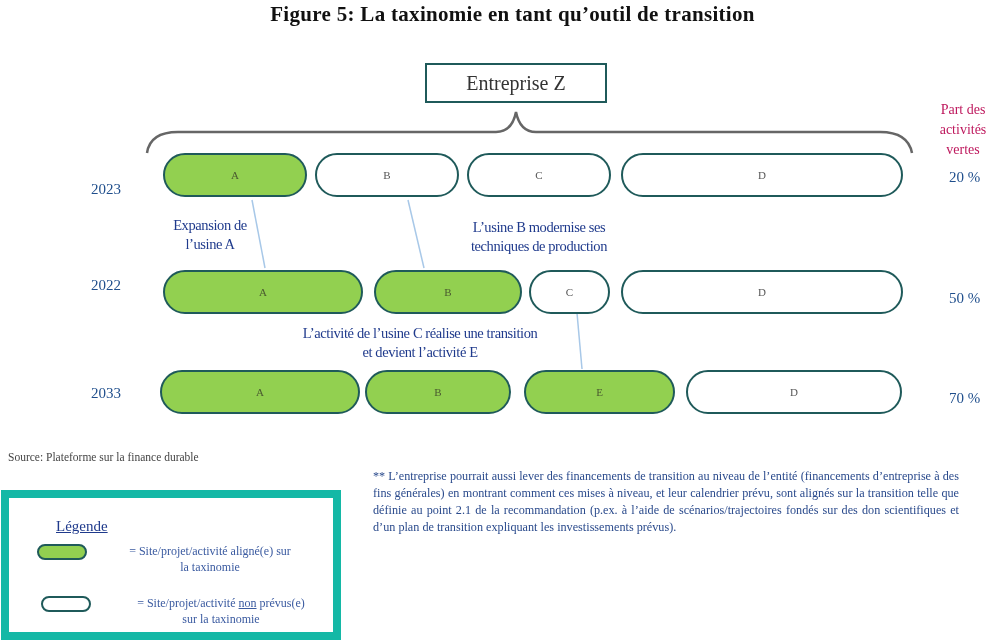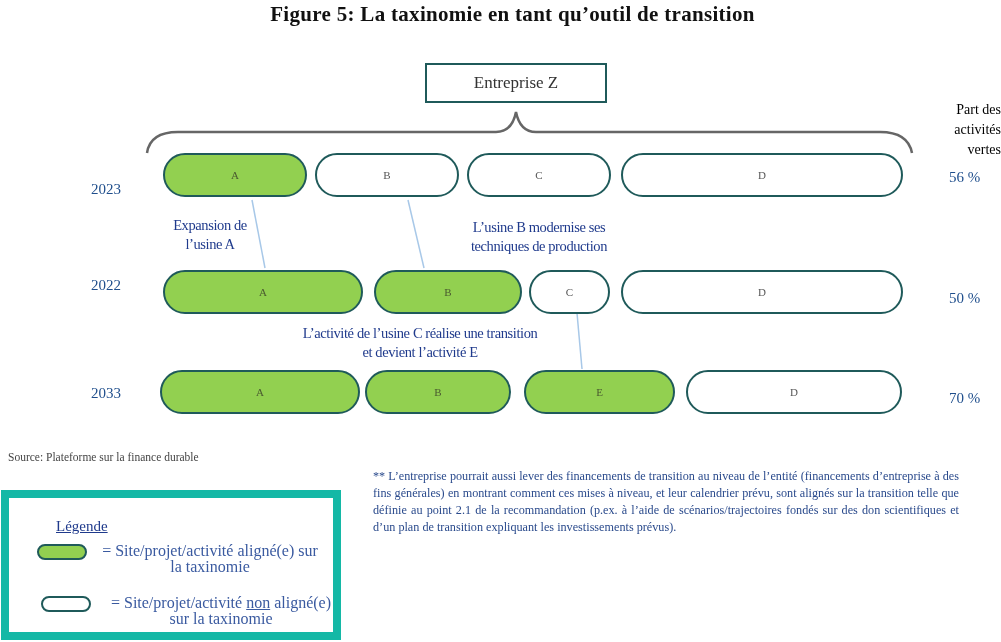--- a/index.html
+++ b/index.html
@@ -1,31 +1,31 @@
 <!DOCTYPE html>
 <html><head>
 <meta charset="utf-8">
 <style>
   html, body { margin:0; padding:0; background:#ffffff; }
   body { width:1001px; height:642px; position:relative; overflow:hidden; font-family:"Liberation Serif", serif; }
   .title { position:absolute; left:12px; width:1001px; top:2px; text-align:center; font-weight:bold; font-size:21px; color:#111; letter-spacing:0.3px; }
-  .entity-box { position:absolute; left:425px; top:63px; width:182px; height:40px; border:2px solid #1f5a5a; box-sizing:border-box; display:flex; align-items:center; justify-content:center; font-size:17px; color:#333; }
+  .entity-box { position:absolute; left:425px; top:63px; width:182px; height:40px; border:2px solid #1f5a5a; box-sizing:border-box; display:flex; align-items:center; justify-content:center; font-size:20px; color:#333; }
   svg.lines { position:absolute; left:0; top:0; }
   .pill { position:absolute; box-sizing:border-box; border:2px solid #1f5a5a; border-radius:22px; height:44px; display:flex; align-items:center; justify-content:center; font-size:11px; color:#555; }
   .pill.green { background:#92d050; color:#4a5a30; }
   .pill.white { background:#fff; }
   .year { position:absolute; font-size:15px; color:#1f4e8c; }
   .pct { position:absolute; font-size:15px; color:#1f4e8c; }
-  .header-right { position:absolute; left:925px; top:100px; width:76px; text-align:right; font-size:14px; color:#000000; line-height:20px; }
+  .header-right { position:absolute; left:925px; top:100px; width:76px; text-align:center; font-size:14px; color:#be185d; line-height:20px; }
   .note { position:absolute; font-size:14.5px; color:#1f3a8c; text-align:center; line-height:19px; letter-spacing:-0.4px; }
   .source { position:absolute; left:8px; top:451px; font-size:11.5px; color:#444; }
   .legend { position:absolute; left:1px; top:490px; width:340px; height:150px; border:8px solid #14b8a6; box-sizing:border-box; }
   .legend-title { position:absolute; left:47px; top:20px; font-size:15px; color:#1f3a8c; text-decoration:underline; }
   .leg-pill { position:absolute; box-sizing:border-box; border:2px solid #1f5a5a; border-radius:9px; width:50px; height:16px; }
-  .leg-text { position:absolute; font-size:16px; color:#3a5aa0; text-align:center; line-height:16px; }
+  .leg-text { position:absolute; font-size:12px; color:#3a5aa0; text-align:center; line-height:16px; }
   .leg-text u { text-decoration:underline; }
   .footnotes { position:absolute; left:373px; top:468px; width:586px; font-size:12.2px; color:#2a4a8c; line-height:17px; text-align:justify; }
   .footnotes p { margin:0; }
 </style>
 </head>
 <body>
 
 <div class="title">Figure 5: La taxinomie  en tant  qu’outil  de  transition</div>
 
 <svg class="lines" width="1001" height="642">
@@ -43,21 +43,21 @@
   <div>Part des</div>
   <div>activités</div>
   <div>vertes</div>
 </div>
 
 <div class="year" style="left:91px; top:181px;">2023</div>
 <div class="pill green" style="left:163px; top:153px; width:144px;">A</div>
 <div class="pill white" style="left:315px; top:153px; width:144px;">B</div>
 <div class="pill white" style="left:467px; top:153px; width:144px;">C</div>
 <div class="pill white" style="left:621px; top:153px; width:282px;">D</div>
-<div class="pct" style="left:949px; top:169px;">56 %</div>
+<div class="pct" style="left:949px; top:169px;">20 %</div>
 
 <div class="note" style="left:150px; top:216px; width:120px;">
   <div>Expansion de</div>
   <div>l’usine A</div>
 </div>
 <div class="note" style="left:434px; top:218px; width:210px;">
   <div>L’usine B modernise ses</div>
   <div>techniques de production</div>
 </div>
 
@@ -84,20 +84,20 @@
 
 <div class="legend">
   <div class="legend-title">Légende</div>
   <div class="leg-pill" style="left:28px; top:46px; background:#92d050;"></div>
   <div class="leg-text" style="left:86px; top:45px; width:230px;">
     <div>= Site/projet/activité aligné(e) sur</div>
     <div>la taxinomie</div>
   </div>
   <div class="leg-pill" style="left:32px; top:98px; width:50px; background:#fff;"></div>
   <div class="leg-text" style="left:92px; top:97px; width:240px;">
-    <div><span>= Site/projet/activité </span><u>non</u><span> aligné(e)</span></div>
+    <div><span>= Site/projet/activité </span><u>non</u><span> prévus(e)</span></div>
     <div>sur la taxinomie</div>
   </div>
 </div>
 
 <div class="footnotes">
   <p>** L’entreprise pourrait aussi lever des financements de transition au niveau de l’entité (financements d’entreprise à des fins générales) en montrant comment ces mises à niveau, et leur calendrier prévu, sont alignés sur la transition telle que définie au point 2.1 de la recommandation (p.ex. à l’aide de scénarios/trajectoires fondés sur des don scientifiques et d’un plan de transition expliquant les investissements prévus).</p>
 </div>
 
 </body></html>

